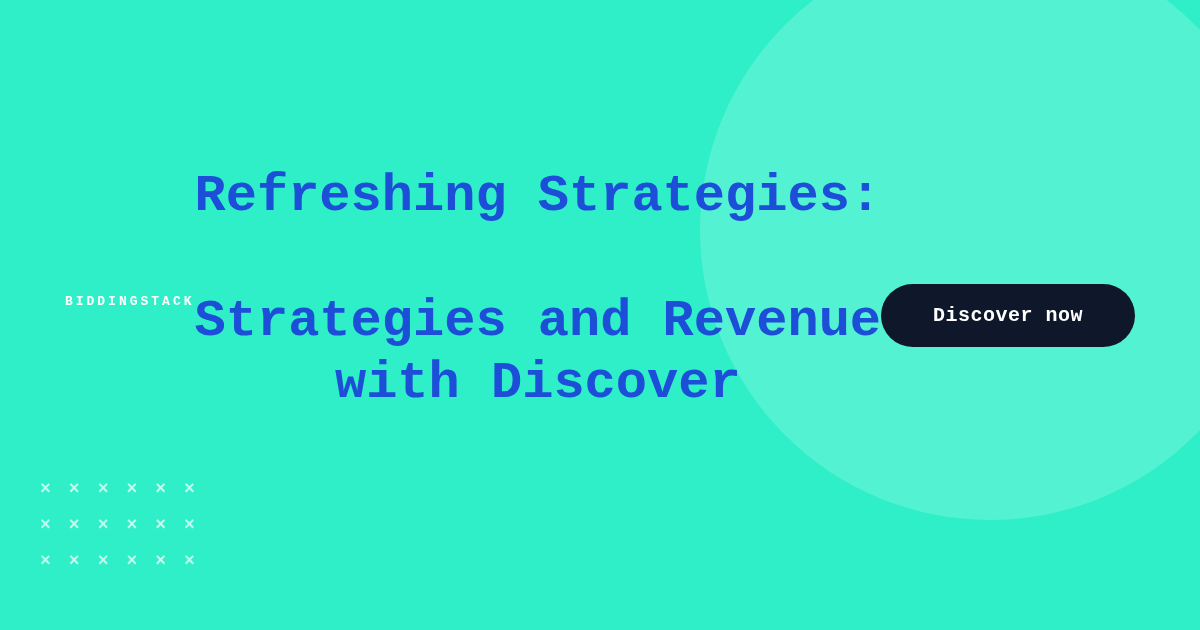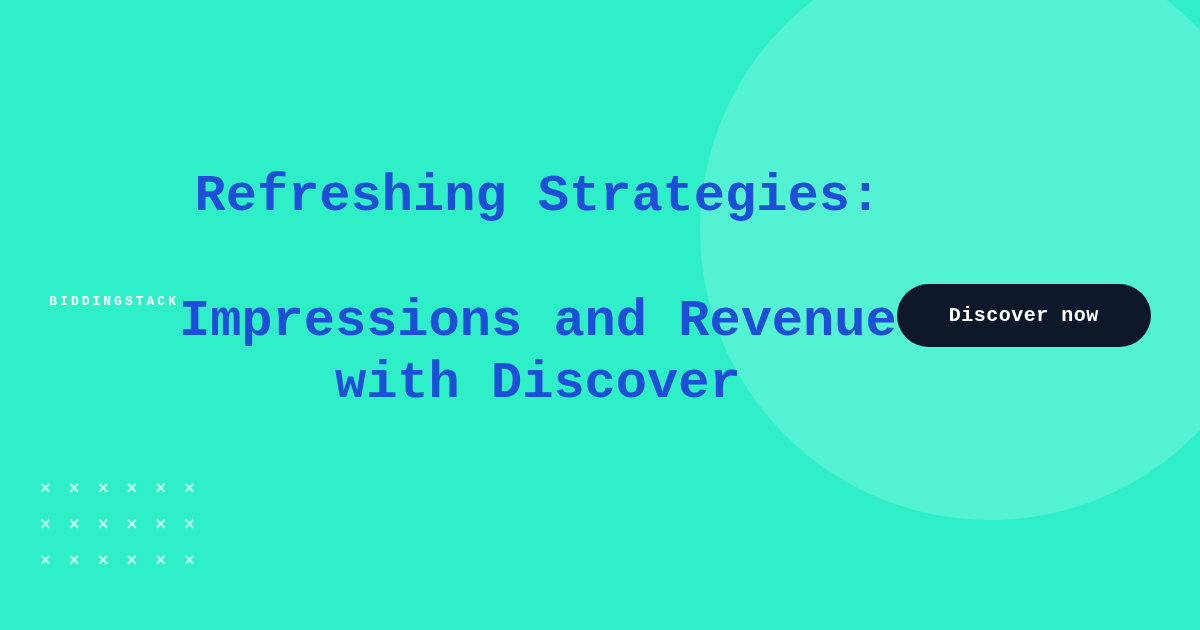--- a/index.html
+++ b/index.html
@@ -123,20 +123,20 @@
     <span class="cross-item">×</span>
     <span class="cross-item">×</span>
   </div>
 
   <div class="content">
     <div class="brand-name">BIDDINGSTACK</div>
 
     <h1 class="headline">
       <span>Refreshing Strategies:</span><br>
       <br>
-      <span>Impressions and Revenue</span><br>
+      <span>Strategies and Revenue</span><br>
       <span>with Discover</span>
     </h1>
 
     <button class="cta-button">Discover now</button>
   </div>
 
 </div>
 
 </body></html>

